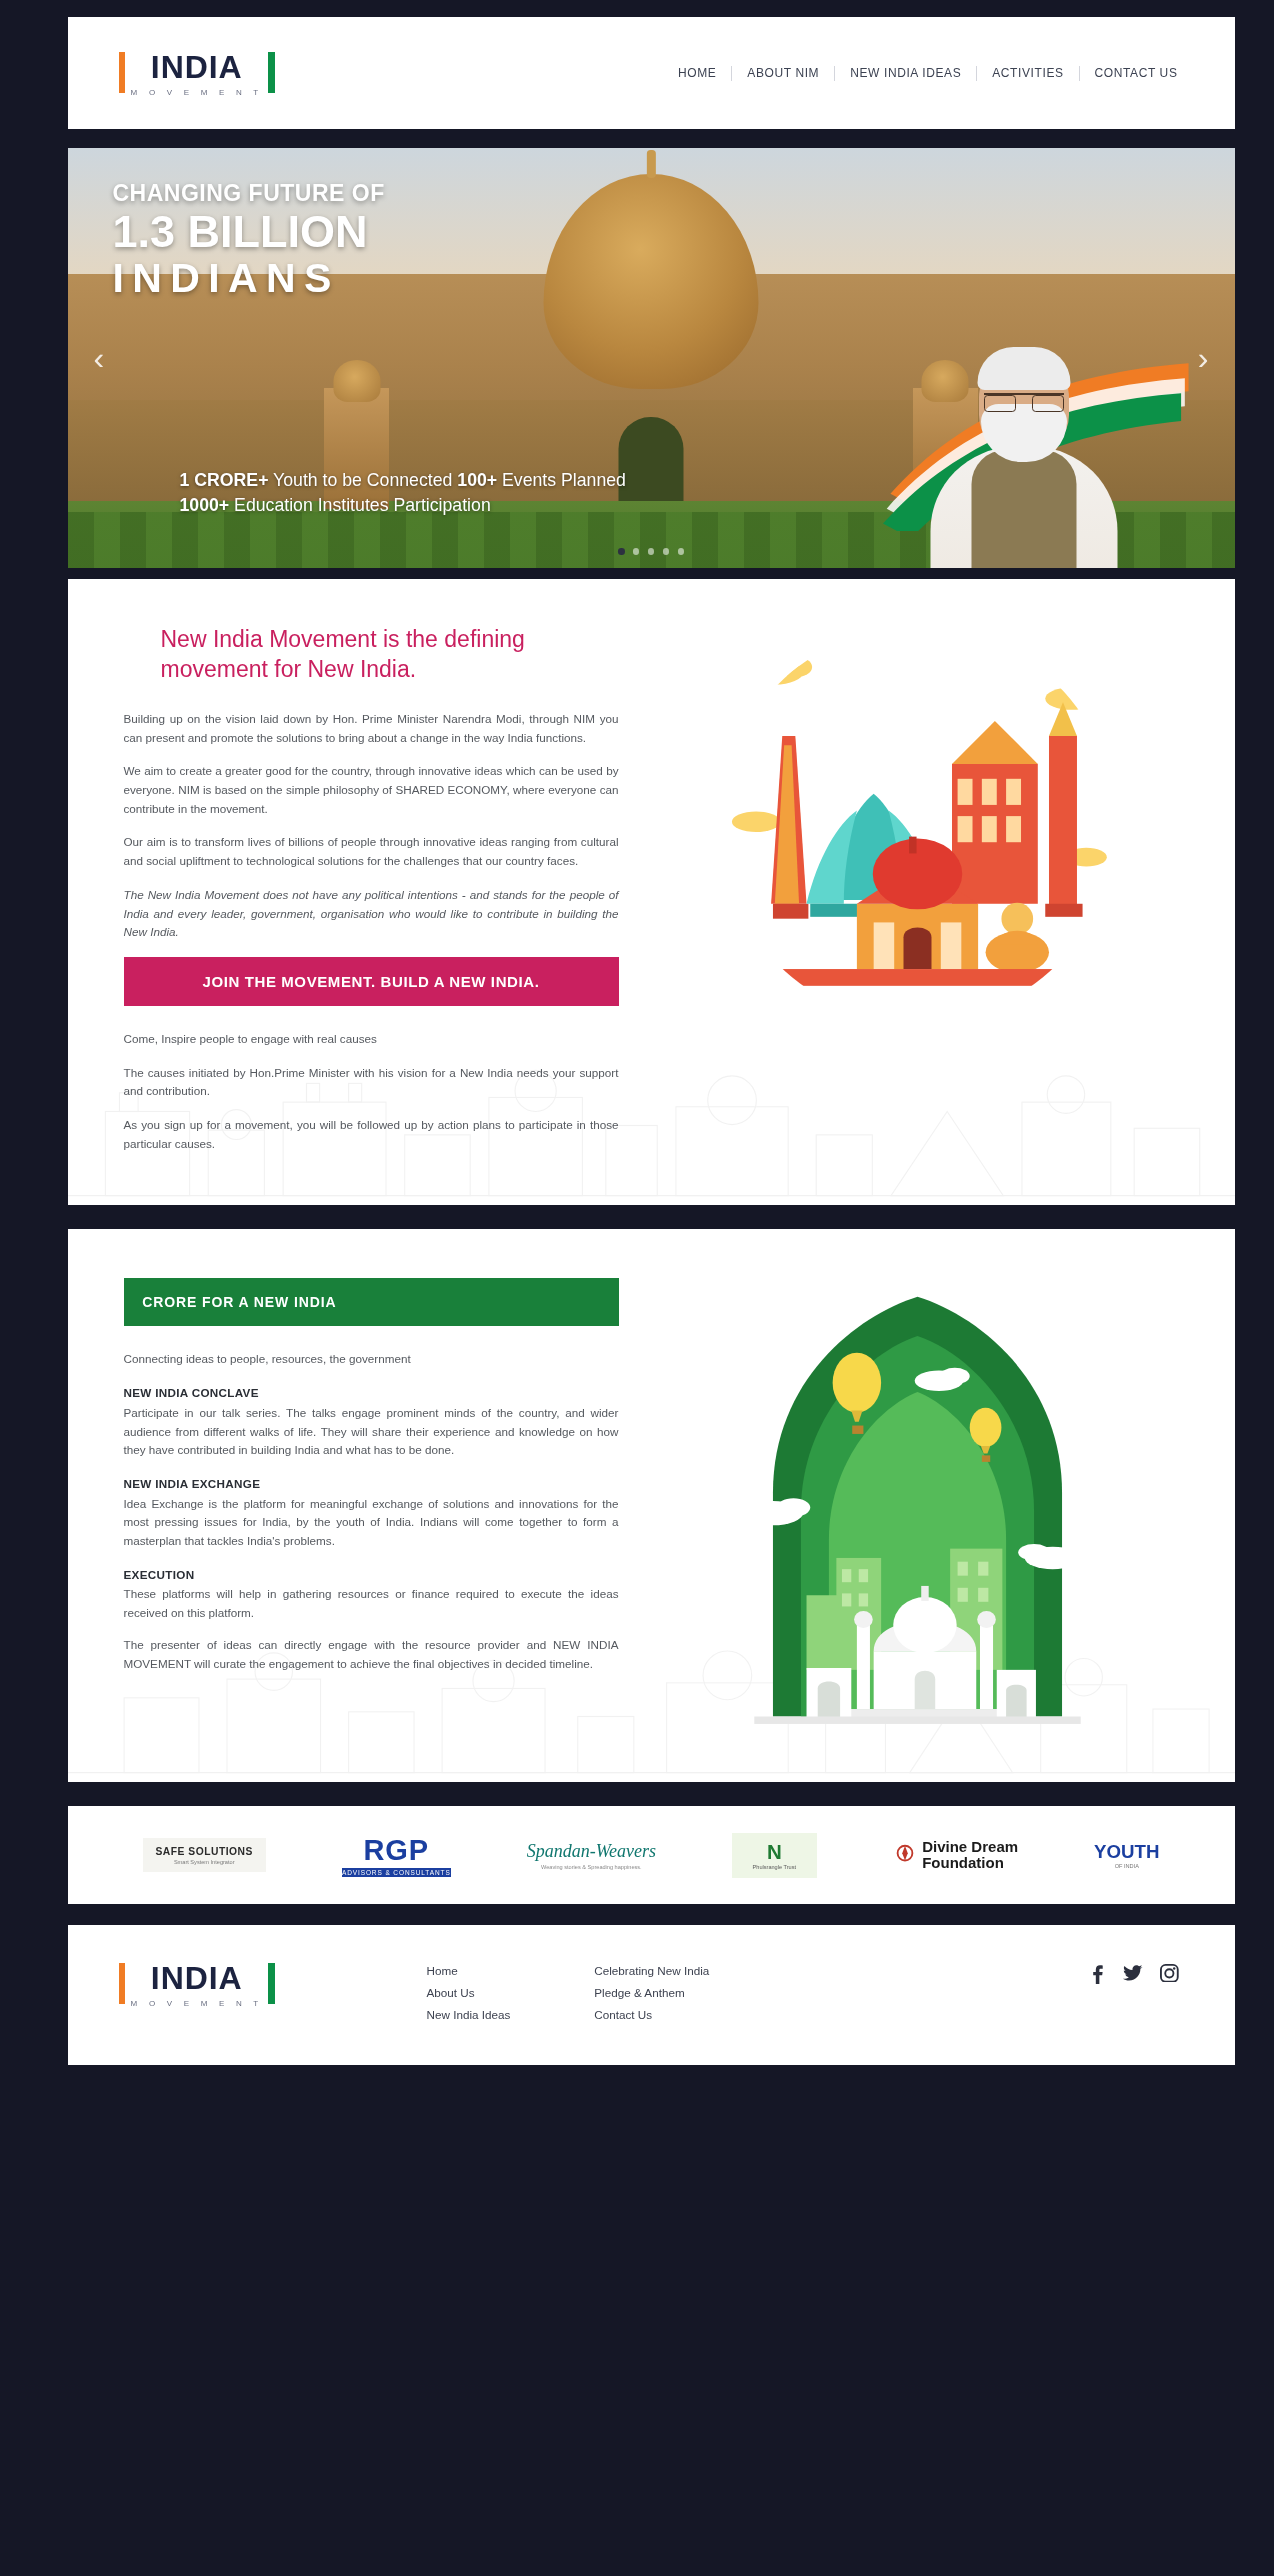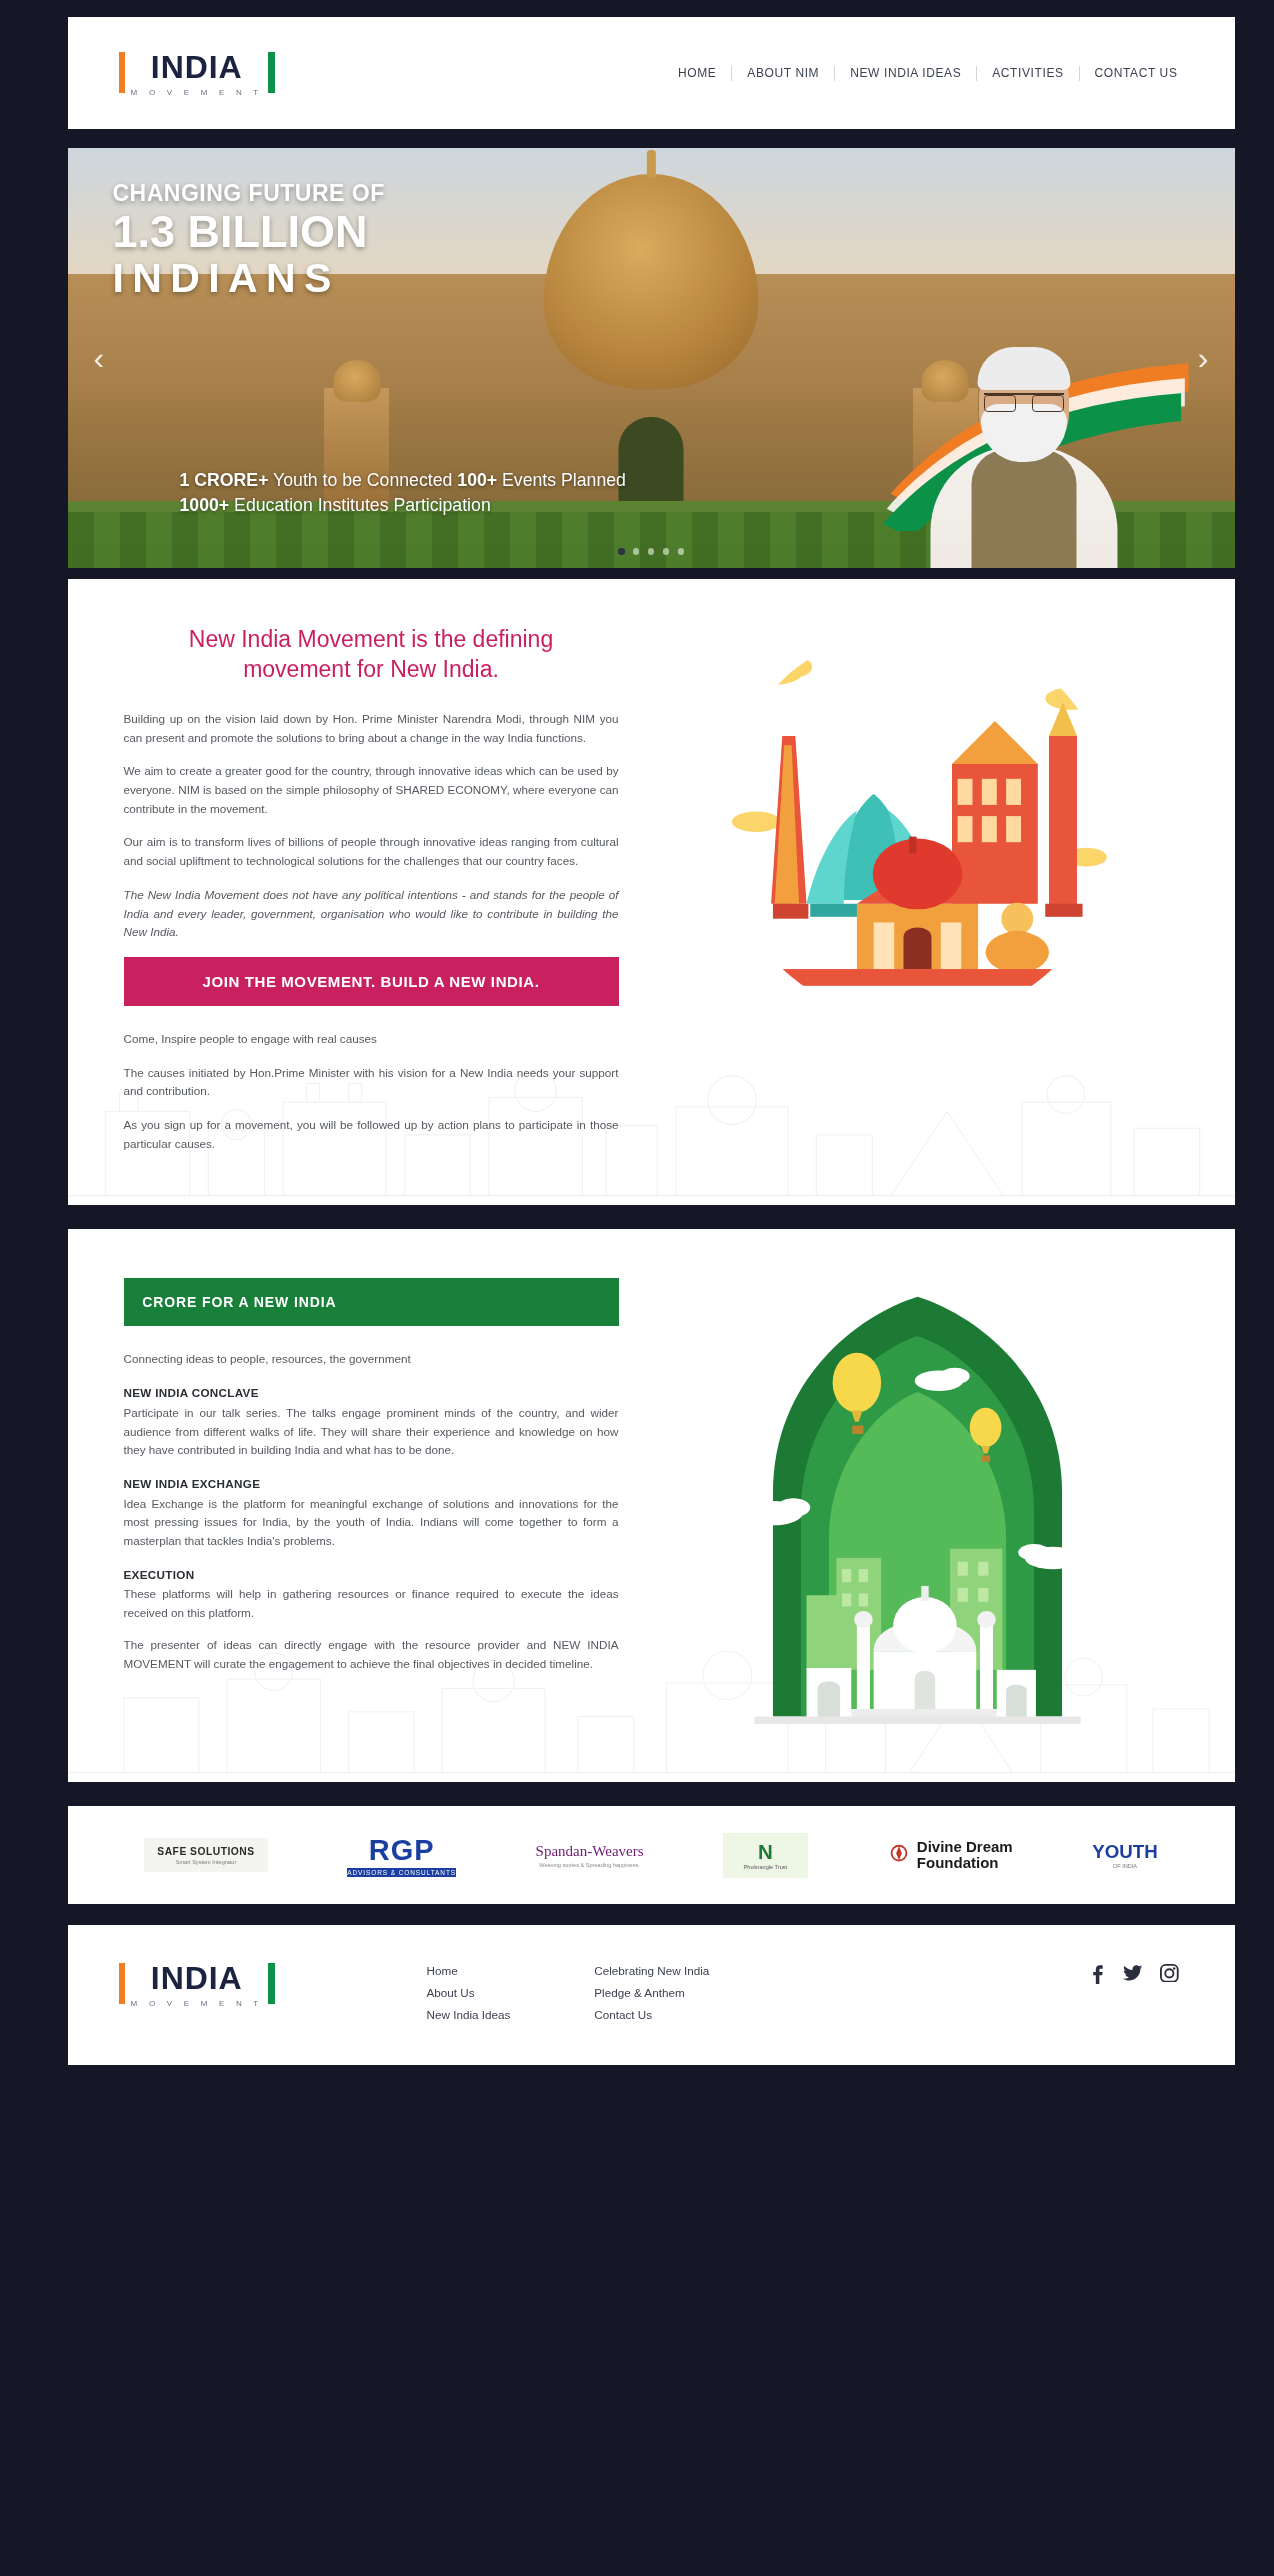--- a/index.html
+++ b/index.html
@@ -247,21 +247,20 @@
     position: relative;
     z-index: 2;
   }
   .about-left { width: 523px; padding-right: 28px; }
   .about-right { flex: 1; display: flex; align-items: flex-start; justify-content: center; }
 
   .about-heading {
     color: #c9205f;
     font-size: 23px;
     line-height: 30px;
-    text-align: center;
     margin-bottom: 26px;
     padding: 0 37px;
   }
   .about p {
     color: #55595f;
     font-size: 11.7px;
     line-height: 18.7px;
     text-align: justify;
     margin-bottom: 15px;
   }
@@ -337,21 +336,21 @@
     justify-content: space-around;
     padding: 0 37px;
   }
   .partner { text-align: center; font-size: 9.3px; color: #555; }
 
   .p1 { background:#f4f4f0; padding:7.5px 13px; }
   .p1 .t { font-size:10.3px; font-weight:bold; color:#2b2b2b; letter-spacing:0.5px; }
   .p1 .s { font-size:5.6px; color:#7a7a7a; margin-top:1.9px; }
   .p2 .t { font-size:29px; font-weight:bold; color:#1b3fa0; letter-spacing:0.9px; }
   .p2 .s { font-size:6.5px; color:#fff; background:#1b3fa0; letter-spacing:0.9px; margin-top:1.9px; padding:0.9px 0;}
-  .p3 .t { font-size:15px; color:#701a75; font-family:"Liberation Serif", serif; }
+  .p3 .t { font-size:18px; color:#0f766e; font-family:"Liberation Serif", serif; font-style:italic; }
   .p3 .s { font-size:5.6px; color:#8a8a8a; margin-top:2.8px; }
   .p4 { background:#eef6e6; padding:7.5px 20.5px; }
   .p4 .t { font-size:20.5px; font-weight:bold; color:#1f7a33; }
   .p4 .s { font-size:5.6px; color:#5a5a5a; }
   .p5 { display:flex; align-items:center; gap:5.6px; }
   .p5 .t { font-size:15px; font-weight:bold; color:#1b1b1b; line-height:16px; text-align:left;}
   .p6 .t { font-size:18.7px; font-weight:bold; color:#1b3fa0; letter-spacing:0px; }
   .p6 .s { font-size:5.6px; color:#777; }
 
   

